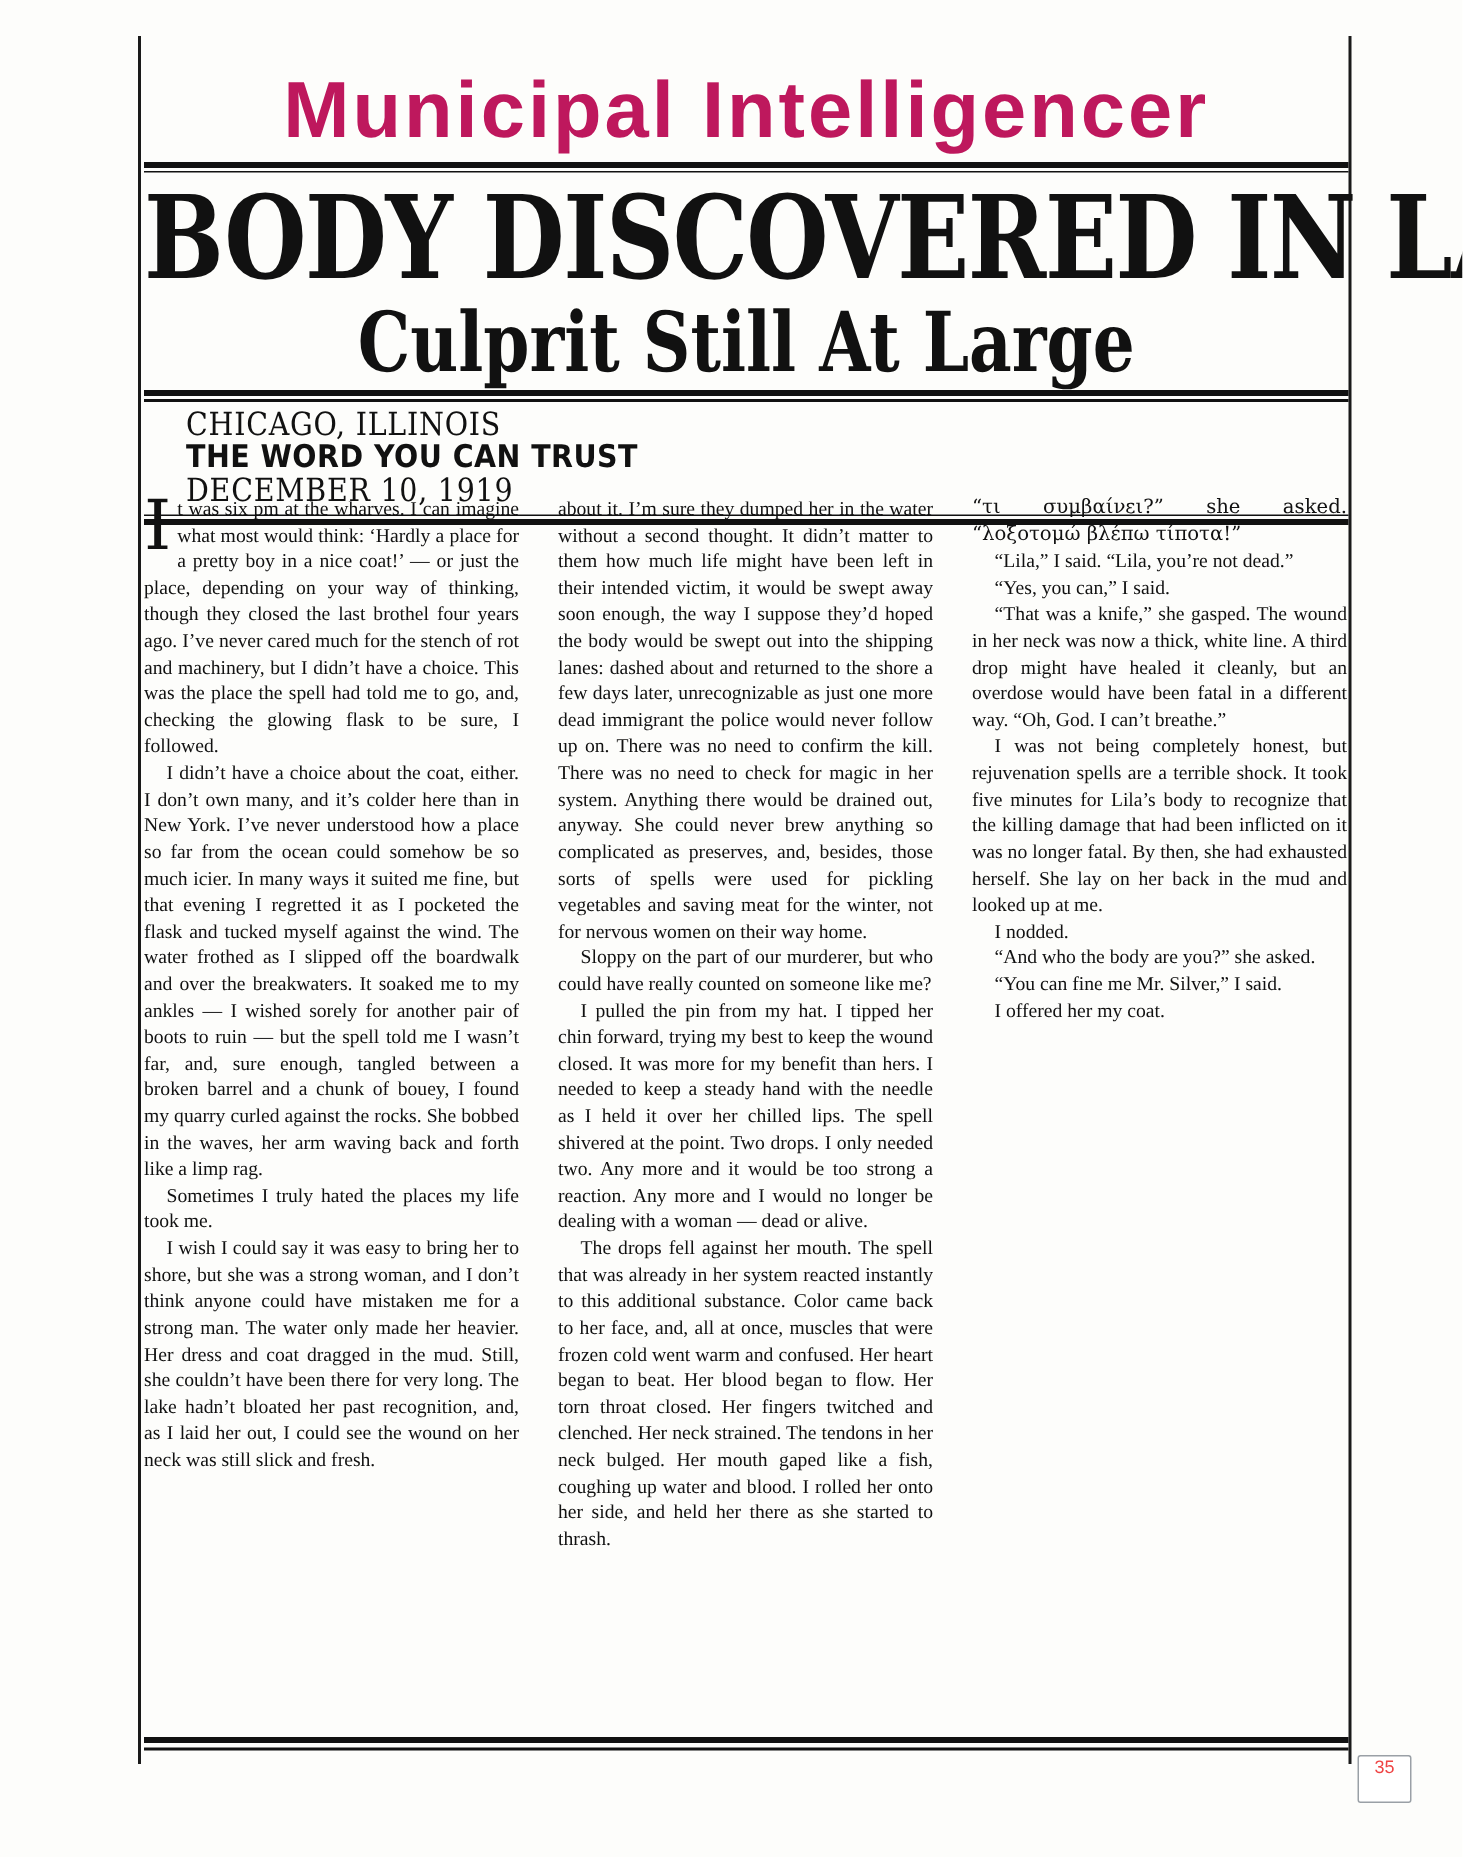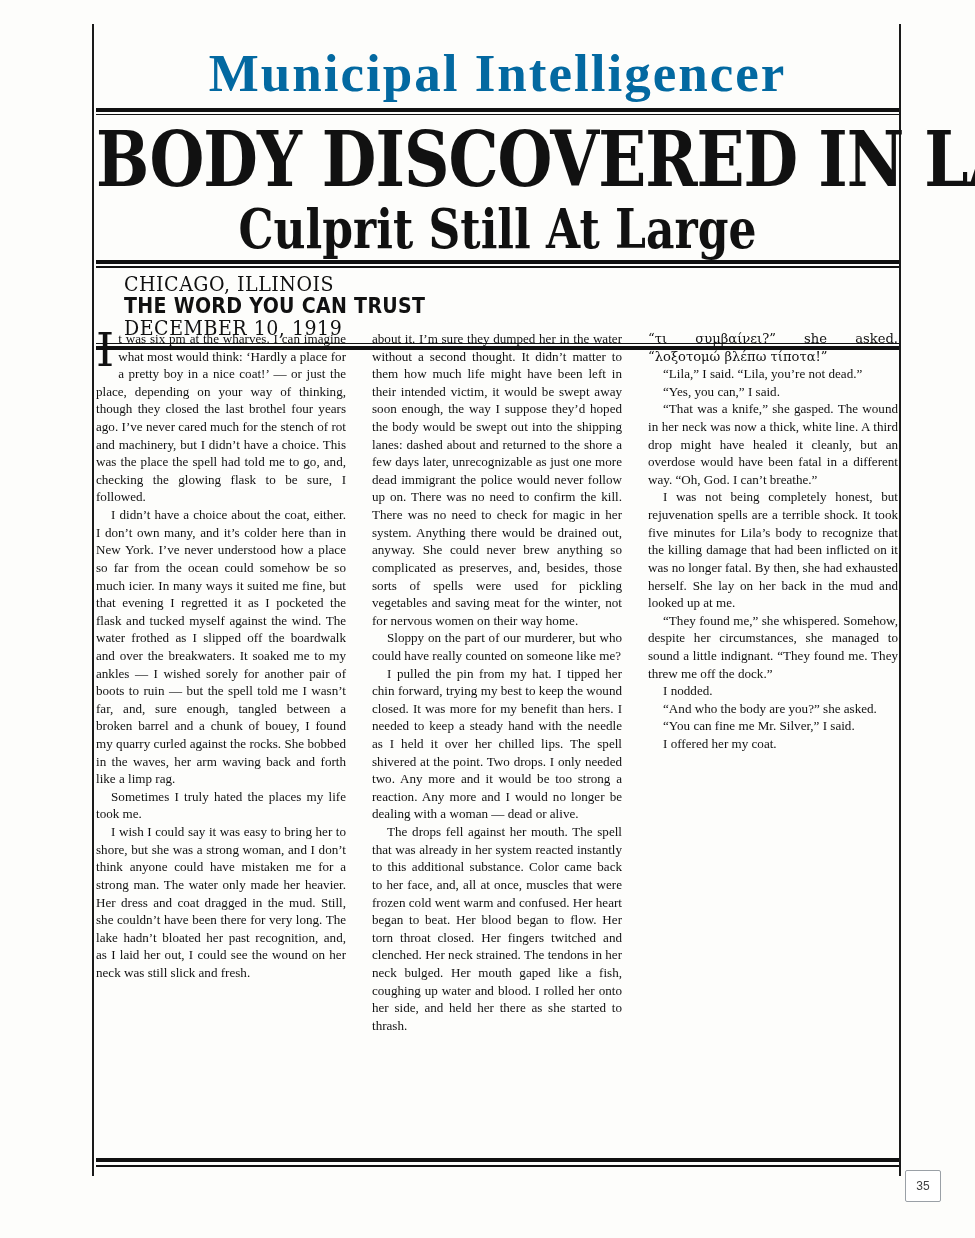--- a/index.html
+++ b/index.html
@@ -37,26 +37,26 @@
 
   
   .masthead {
     position: absolute;
     left: 96px;
     top: 46px;
     width: 803px;
     text-align: center;
   }
   .paper-name {
-    font-family: Liberation Serif, serif;
+    font-family: Liberation Sans, sans-serif;
     font-weight: bold;
     font-size: 53px;
     letter-spacing: 2px;
     line-height: 1.05;
-    color: #0369a1;
+    color: #be185d;
     white-space: nowrap;
   }
   .rule {
     background: #111;
     margin: 0 auto;
   }
   .rule-thick { height: 4px; }
   .rule-thin { height: 1.5px; }
 
   .headline-main {
@@ -151,25 +151,25 @@
   }
   .page-num-box {
     position: absolute;
     left: 905px;
     top: 1170px;
     width: 34px;
     height: 30px;
     border: 1px solid #9aa0a6;
     border-radius: 2px;
     display: flex;
-    align-items: center;
+    align-items: flex-start;
     justify-content: center;
     font-family: "Liberation Sans", sans-serif;
     font-size: 12px;
-    color: #404040;
+    color: #ef4444;
     background: #fff;
   }
 </style>
 </head>
 <body>
 
 <div class="page">
 
   <div class="frame-left"></div>
   <div class="frame-right"></div>
@@ -212,21 +212,20 @@
       <p>I pulled the pin from my hat. I tipped her chin forward, trying my best to keep the wound closed. It was more for my benefit than hers. I needed to keep a steady hand with the needle as I held it over her chilled lips. The spell shivered at the point. Two drops. I only needed two. Any more and it would be too strong a reaction. Any more and I would no longer be dealing with a woman — dead or alive.</p>
       <p>The drops fell against her mouth. The spell that was already in her system reacted instantly to this additional substance. Color came back to her face, and, all at once, muscles that were frozen cold went warm and confused. Her heart began to beat. Her blood began to flow. Her torn throat closed. Her fingers twitched and clenched. Her neck strained. The tendons in her neck bulged. Her mouth gaped like a fish, coughing up water and blood. I rolled her onto her side, and held her there as she started to thrash.</p>
     </div>
 
     <div class="col">
       <p class="first greek">“τι συμβαίνει?” she asked. “λοξοτομώ βλέπω τίποτα!”</p>
       <p>“Lila,” I said. “Lila, you’re not dead.”</p>
       <p>“Yes, you can,” I said.</p>
       <p>“That was a knife,” she gasped. The wound in her neck was now a thick, white line. A third drop might have healed it cleanly, but an overdose would have been fatal in a different way. “Oh, God. I can’t breathe.”</p>
       <p>I was not being completely honest, but rejuvenation spells are a terrible shock. It took five minutes for Lila’s body to recognize that the killing damage that had been inflicted on it was no longer fatal. By then, she had exhausted herself. She lay on her back in the mud and looked up at me.</p>
-      <p>“They found me,” she whispered. Somehow, despite her circumstances, she managed to sound a little indignant. “They found me. They threw me off the dock.”</p>
       <p>I nodded.</p>
       <p>“And who the body are you?” she asked.</p>
       <p>“You can fine me Mr. Silver,” I said.</p>
       <p>I offered her my coat.</p>
     </div>
 
   </div>
 
   <div class="footer-rules">
     <div class="rule rule-thick" style="width:100%;"></div>

